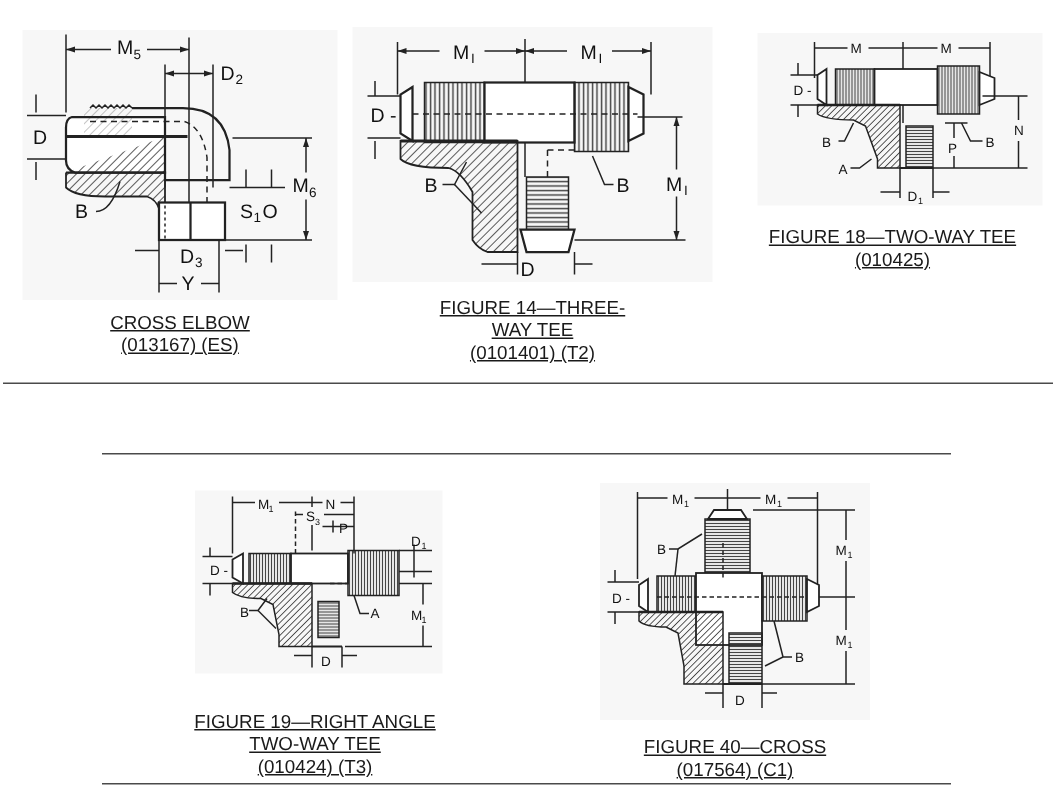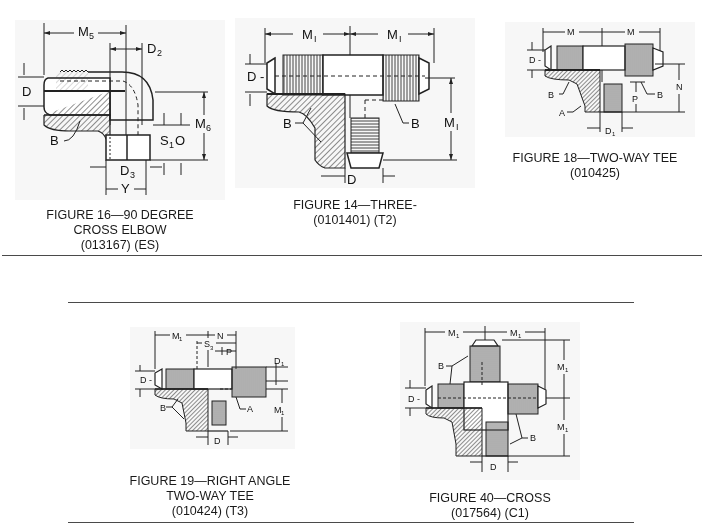--- a/index.html
+++ b/index.html
@@ -1,21 +1,21 @@
 <!DOCTYPE html>
 <html><head>
 <meta charset="utf-8">
 <style>
   html, body { margin: 0; padding: 0; background: #ffffff; }
   body { width: 703px; height: 524px; position: relative; overflow: hidden;
          font-family: "Liberation Sans", sans-serif; color: #1a1a1a; }
   .fig { position: absolute; }
   .fig svg { position: absolute; left: 0; top: 0; }
   .caption { position: absolute; text-align: center; font-size: 12.5px; line-height: 15px; color: #1a1a1a; }
-  .caption div { white-space: nowrap; }
+  .caption div { white-space: nowrap; text-decoration: underline; }
   .hr { position: absolute; height: 1px; background: #4a4a4a; }
   .drawbg { position: absolute; background: #f7f7f7; }
   svg text { font-family: "Liberation Sans", sans-serif; fill: #111; }
 </style>
 </head>
 <body>
 
 <div class="fig" style="left:10px;top:15px;width:220px;height:190px;">
   <div class="drawbg" style="left:5px;top:5px;width:210px;height:180px;"></div>
   <svg width="220" height="190" viewBox="0 0 220 190">
@@ -88,21 +88,20 @@
     <text x="159" y="133" font-size="9">1</text>
     <text x="165" y="130" font-size="13">O</text>
     <text x="40" y="130" font-size="13">B</text>
     <text x="110" y="160" font-size="13">D</text>
     <text x="120" y="163" font-size="9">3</text>
     <rect x="108" y="167" width="16" height="14" fill="#f7f7f7"></rect>
     <text x="111" y="178" font-size="13">Y</text>
   </svg>
 </div>
 <div class="caption" style="left:10px;top:208px;width:220px;">
-  <div>FIGURE 16—90 DEGREE</div>
   <div>CROSS ELBOW</div>
   <div>(013167) (ES)</div>
 </div>
 
 <div class="fig" style="left:235px;top:18px;width:240px;height:175px;">
   <div class="drawbg" style="left:0px;top:0px;width:240px;height:170px;"></div>
   <svg width="240" height="175" viewBox="0 0 240 175">
     <defs>
       <pattern id="hatch17" width="4" height="4" patternUnits="userSpaceOnUse" patternTransform="rotate(45)">
         <line x1="0" y1="0" x2="0" y2="4" stroke="#222" stroke-width="1"></line>
@@ -167,20 +166,21 @@
     <text x="12" y="63" font-size="13">D -</text>
     <text x="209" y="109" font-size="13">M</text>
       <text x="221" y="112" font-size="9">I</text>
     <text x="48" y="110" font-size="13">B</text>
     <text x="176" y="110" font-size="13">B</text>
     <text x="112" y="166" font-size="13">D</text>
   </svg>
 </div>
 <div class="caption" style="left:245px;top:198px;width:220px;">
   <div>FIGURE 14—THREE-</div>
+  <div>WAY TEE</div>
   <div>(0101401) (T2)</div>
 </div>
 
 <div class="fig" style="left:505px;top:22px;width:190px;height:118px;">
   <div class="drawbg" style="left:0px;top:0px;width:190px;height:115px;"></div>
   <svg width="190" height="118" viewBox="0 0 190 118">
     <defs>
       <pattern id="hatch18" width="3" height="3" patternUnits="userSpaceOnUse" patternTransform="rotate(45)">
         <line x1="0" y1="0" x2="0" y2="3" stroke="#222" stroke-width="1"></line>
       </pattern>

